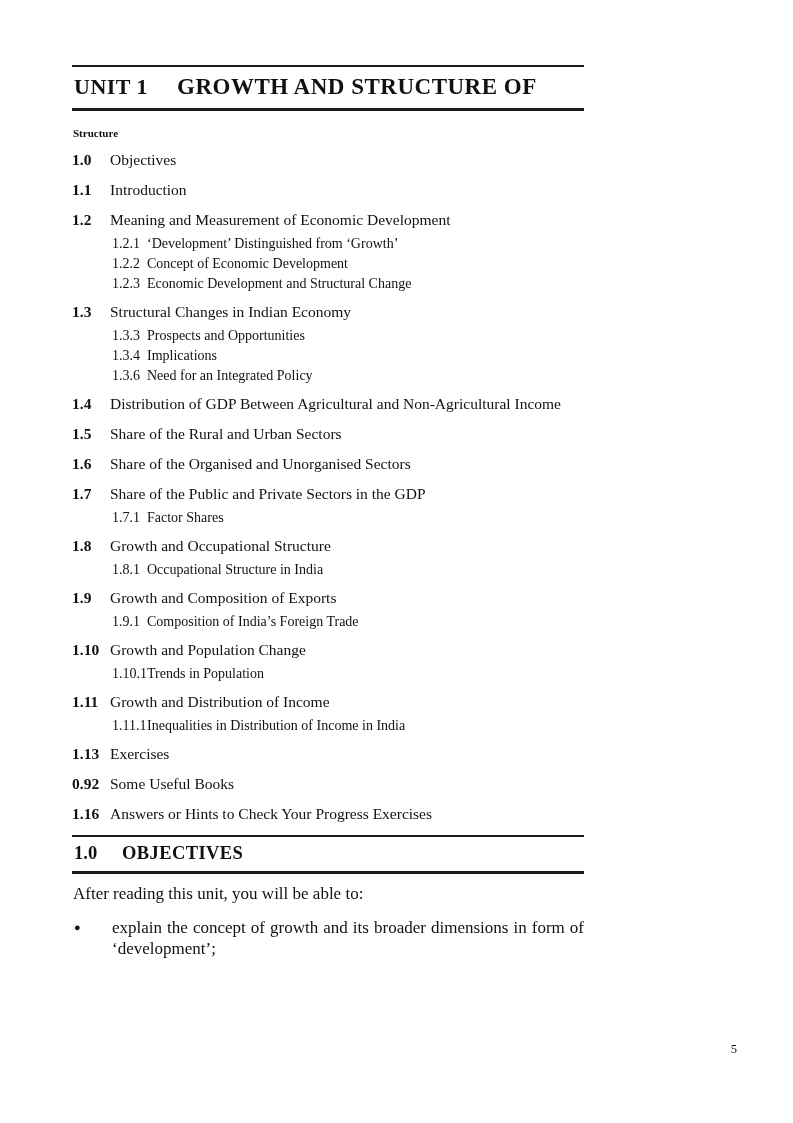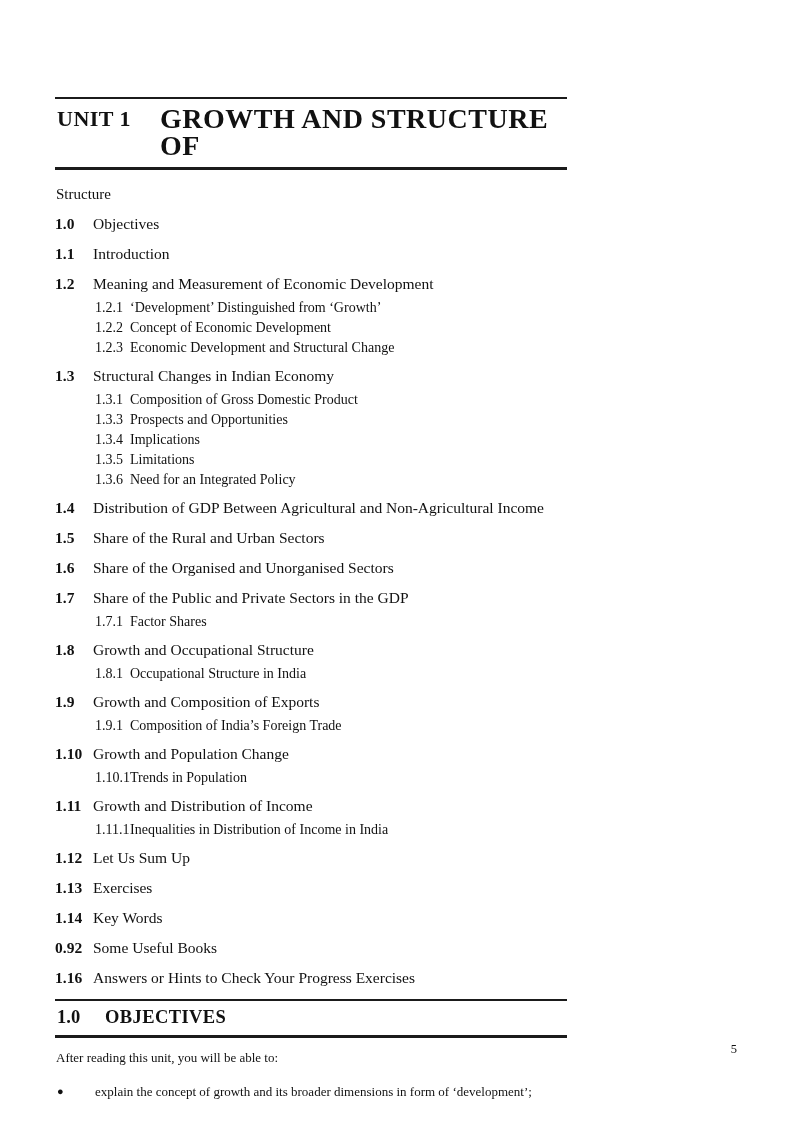--- a/index.html
+++ b/index.html
@@ -8,53 +8,52 @@
     width: 793px;
     height: 1123px;
     margin: 0 auto;
     background: #ffffff;
     color: #111111;
     font-family: "Liberation Serif", "DejaVu Serif", serif;
     overflow: hidden;
   }
   .content {
     position: absolute;
-    left: 55px;
+    left: 72px;
     top: 65px;
     width: 512px;
-    margin-top: 32px;
   }
   
   .unit-header {
     border-top: 2px solid #1b1b1b;
     border-bottom: 3px solid #1b1b1b;
     padding: 6px 0 8px 2px;
   }
   .unit-title-row { display: flex; }
   .unit-no {
     width: 103px;
     flex: 0 0 103px;
     font-weight: bold;
     font-size: 22px;
     line-height: 27px;
     letter-spacing: 0.5px;
   }
   .unit-title { flex: 1; }
   .unit-line {
     display: block;
     font-weight: bold;
-    font-size: 28px;
+    font-size: 23px;
     line-height: 27px;
     letter-spacing: 0.5px;
   }
   
   .structure-heading {
     margin: 16px 0 12px 1px;
-    font-weight: normal;
-    font-size: 15px;
+    font-weight: bold;
+    font-size: 11px;
   }
   
   .toc { font-size: 15.5px; }
   .toc-item {
     display: flex;
     line-height: 17px;
     margin-bottom: 13px;
   }
   .toc-num {
     flex: 0 0 38px;
@@ -86,37 +85,37 @@
   }
   .section-title {
     font-weight: bold;
     font-size: 18.5px;
     line-height: 23px;
     letter-spacing: 0.4px;
   }
   
   .intro {
     margin: 11px 0 0 1px;
-    font-size: 13px;
+    font-size: 17px;
     line-height: 18px;
   }
   .bullet-row {
     display: flex;
     margin-top: 14px;
   }
   .bullet-marker {
     flex: 0 0 38px;
     width: 38px;
     font-size: 11px;
     line-height: 21px;
     padding-left: 2px;
   }
   .bullet-text {
     flex: 1;
-    font-size: 13px;
+    font-size: 17px;
     line-height: 21px;
     text-align: justify;
     text-align-last: left;
   }
   
   .page-number {
     position: absolute;
     top: 1042px;
     right: 56px;
     font-size: 12.5px;
@@ -169,36 +168,28 @@
           <span class="sub-label">Economic Development and Structural Change</span>
         </div>
       </div>
 
       <div class="toc-item">
         <span class="toc-num">1.3</span>
         <span class="toc-label">Structural Changes in Indian Economy</span>
       </div>
       <div class="toc-sublist">
         <div class="toc-subitem">
-          <span class="sub-num">1.3.1</span>
-          <span class="sub-label">Composition of Gross Domestic Product</span>
-        </div>
-        <div class="toc-subitem">
           <span class="sub-num">1.3.3</span>
           <span class="sub-label">Prospects and Opportunities</span>
         </div>
         <div class="toc-subitem">
           <span class="sub-num">1.3.4</span>
           <span class="sub-label">Implications</span>
         </div>
         <div class="toc-subitem">
-          <span class="sub-num">1.3.5</span>
-          <span class="sub-label">Limitations</span>
-        </div>
-        <div class="toc-subitem">
           <span class="sub-num">1.3.6</span>
           <span class="sub-label">Need for an Integrated Policy</span>
         </div>
       </div>
 
       <div class="toc-item">
         <span class="toc-num">1.4</span>
         <span class="toc-label">Distribution of GDP Between Agricultural and Non-Agricultural Income</span>
       </div>
 
@@ -260,34 +251,26 @@
         <span class="toc-num">1.11</span>
         <span class="toc-label">Growth and Distribution of Income</span>
       </div>
       <div class="toc-sublist">
         <div class="toc-subitem">
           <span class="sub-num">1.11.1</span>
           <span class="sub-label">Inequalities in Distribution of Income in India</span>
         </div>
       </div>
 
-      <div class="toc-item">
-        <span class="toc-num">1.12</span>
-        <span class="toc-label">Let Us Sum Up</span>
-      </div>
 
       <div class="toc-item">
         <span class="toc-num">1.13</span>
         <span class="toc-label">Exercises</span>
       </div>
 
-      <div class="toc-item">
-        <span class="toc-num">1.14</span>
-        <span class="toc-label">Key Words</span>
-      </div>
 
       <div class="toc-item">
         <span class="toc-num">0.92</span>
         <span class="toc-label">Some Useful Books</span>
       </div>
 
       <div class="toc-item">
         <span class="toc-num">1.16</span>
         <span class="toc-label">Answers or Hints to Check Your Progress Exercises</span>
       </div>

